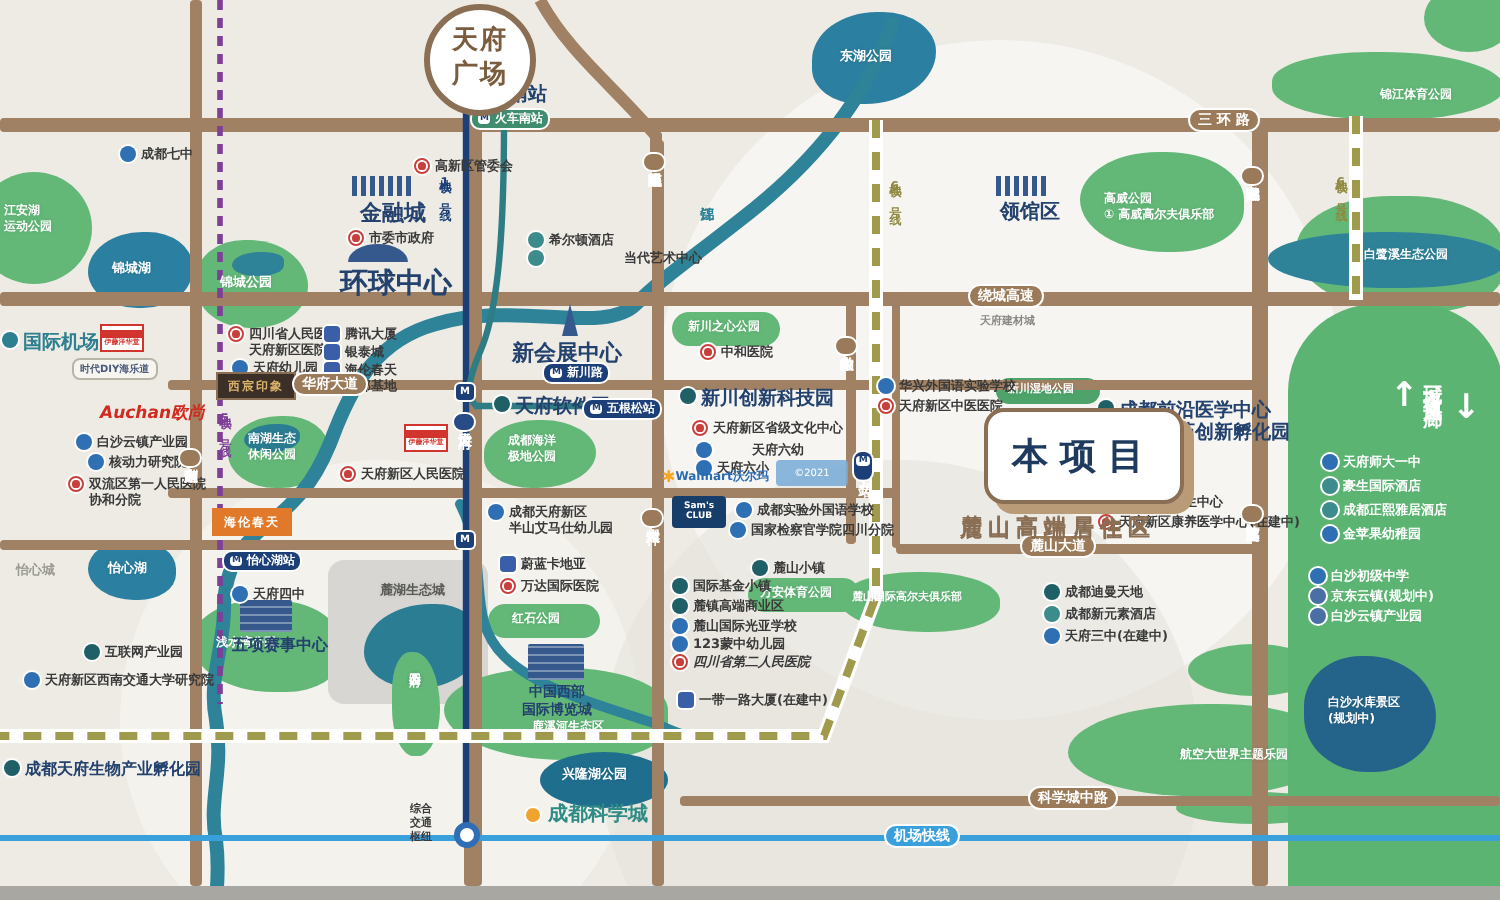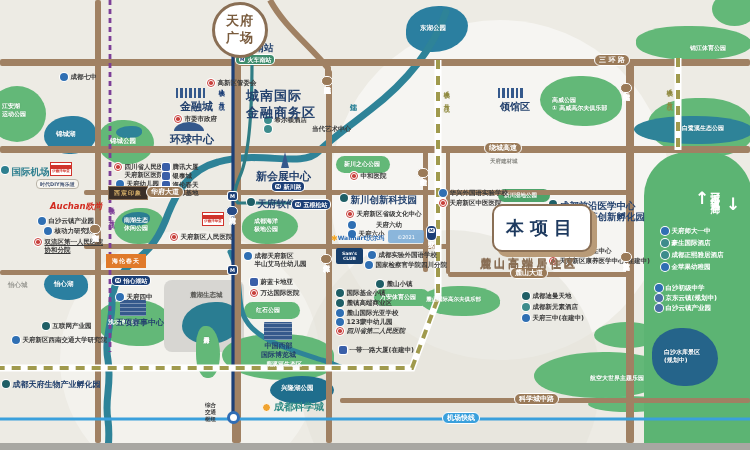--- a/index.html
+++ b/index.html
@@ -220,24 +220,20 @@
     <div class="rpill" style="left: 510px; top: 267px;">麓山大道</div>
     <div class="rpill" style="left: 514px; top: 393px;">科学城中路</div>
     <div class="rpill vert" style="left: 321px; top: 76px;">红星路南延线</div>
     <div class="rpill vert" style="left: 89px; top: 224px;">剑南大道</div>
     <div class="rpill vert" style="left: 320px; top: 254px;">梓州大道</div>
     <div class="rpill vert" style="left: 417px; top: 168px;">中柏大道</div>
     <div class="rpill vert" style="left: 620px; top: 83px;">锦阳大道</div>
     <div class="rpill vert" style="left: 620px; top: 252px;">蓉遵高速</div>
     <div class="rpill vert navy" style="left: 226px; top: 206px;">天府大道</div>
     <div class="rpill blue" style="left: 442px; top: 412px;">机场快线</div>
-    <div class="alabel" style="left: 246px; top: 88px; font-size: 13px; color: rgb(36, 66, 110); z-index: 28; letter-spacing: 1px;">
-      <div>城南国际</div>
-      <div>金融商务区</div>
-    </div>
     <div class="alabel" style="left: 480px; top: 257px; font-size: 11px; color: rgb(138, 111, 85); z-index: 28; letter-spacing: 3px;">
       <div>麓山高端居住区</div>
     </div>
     <div class="alabel" style="left: 490px; top: 158px; font-size: 5.5px; color: rgb(138, 138, 133); z-index: 28;">
       <div>天府建材城</div>
     </div>
     <div class="alabel" style="left: 8px; top: 281px; font-size: 6.5px; color: rgb(154, 154, 148); z-index: 28;">
       <div>怡心城</div>
     </div>
     <div class="alabel vert" style="left: 348px; top: 98px; font-size: 7px; color: rgb(46, 131, 152); z-index: 28;">
@@ -249,21 +245,21 @@
       <div>枢纽</div>
     </div>
     <div class="alabel vert" style="left: 709px; top: 184px; font-size: 9.5px; color: rgb(255, 255, 255); z-index: 28; letter-spacing: 2px;">
       <div>城市一级通风廊</div>
     </div>
     <div class="lm lm-skyline" style="left: 176px; top: 88px; width: 30px; height: 10px;"></div>
     <div class="alabel" style="left: 180px; top: 100px; font-size: 11px; color: rgb(36, 66, 110); z-index: 28; text-align: center;">
       <div>金融城</div>
     </div>
     <div class="lm lm-dome" style="left: 174px; top: 122px; width: 30px; height: 9px;"></div>
-    <div class="alabel" style="left: 170px; top: 133px; font-size: 11px; color: rgb(36, 66, 110); z-index: 28; text-align: left;">
+    <div class="alabel" style="left: 170px; top: 133px; font-size: 14px; color: rgb(36, 66, 110); z-index: 28; text-align: left;">
       <div>环球中心</div>
     </div>
     <div class="lm lm-skyline" style="left: 498px; top: 88px; width: 26px; height: 10px;"></div>
     <div class="alabel" style="left: 500px; top: 100px; font-size: 10px; color: rgb(36, 66, 110); z-index: 28; text-align: center;">
       <div>领馆区</div>
     </div>
     <div class="lm lm-tower" style="left: 281px; top: 152px;"></div>
     <div class="alabel" style="left: 256px; top: 170px; font-size: 11px; color: rgb(36, 66, 110); z-index: 28; text-align: center;">
       <div>新会展中心</div>
     </div>
@@ -323,21 +319,21 @@
       <div>
         <div>白沙云镇产业园</div>
       </div>
     </div>
     <div class="poi" style="left: 44px; top: 227px;">
       <span class="ic ic-school"></span>
       <div>
         <div>核动力研究院</div>
       </div>
     </div>
-    <div class="poi" style="left: 34px; top: 238px; text-decoration: underline;">
+    <div class="poi" style="left: 34px; top: 238px;">
       <span class="ic ic-red"></span>
       <div>
         <div>双流区第一人民医院</div>
         <div>协和分院</div>
       </div>
     </div>
     <div class="poi" style="left: 114px; top: 163px;">
       <span class="ic ic-red"></span>
       <div>
         <div>四川省人民医院</div>

